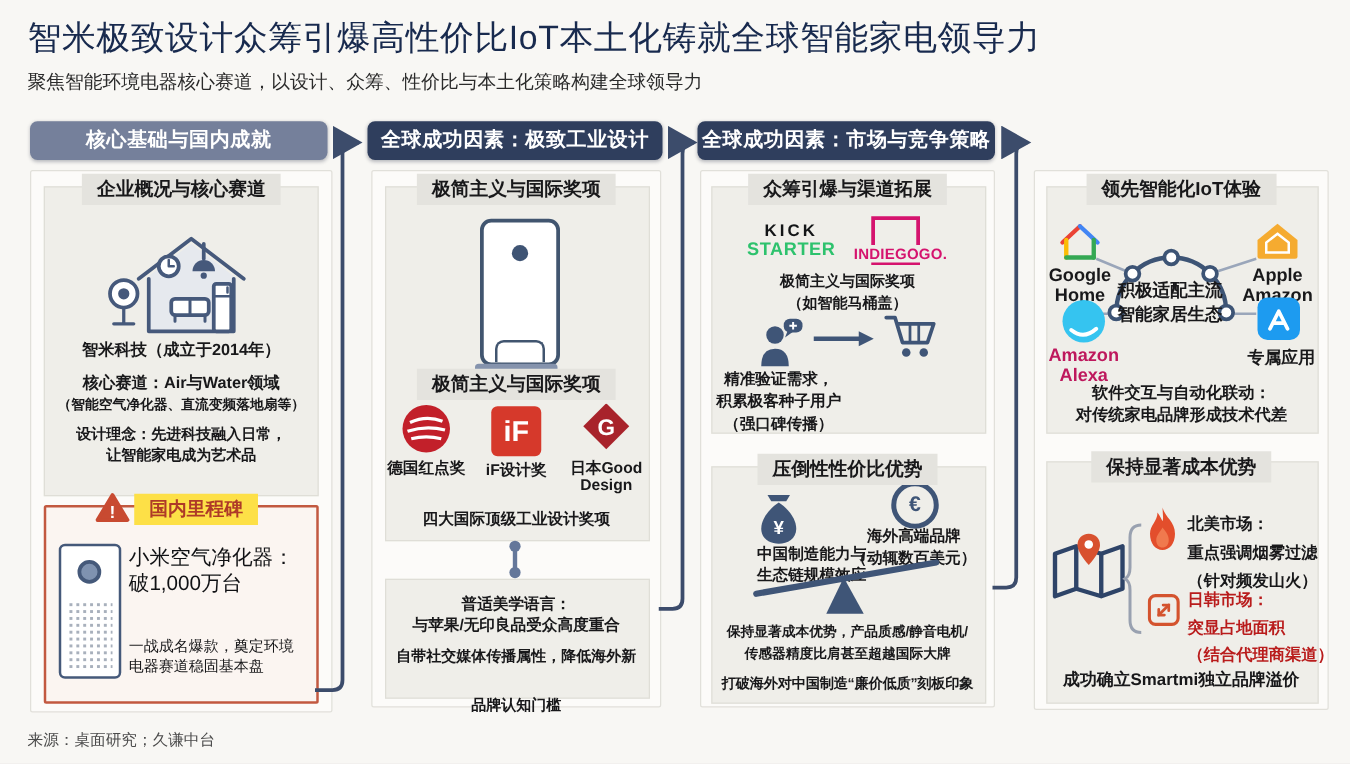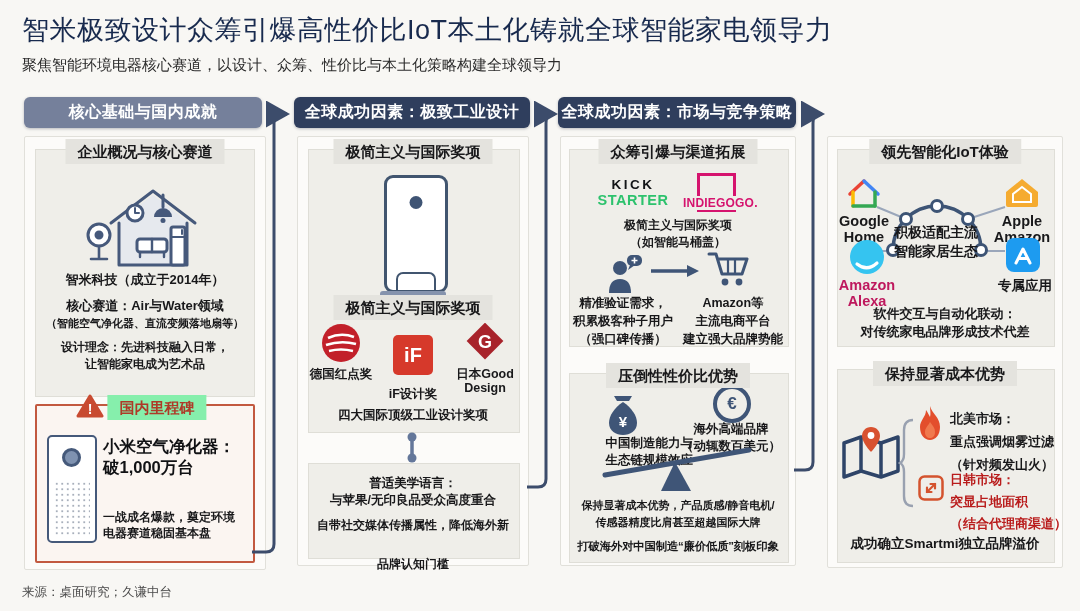--- a/index.html
+++ b/index.html
@@ -7,29 +7,29 @@
   .abs{position:absolute}
   .title{position:absolute;left:22px;top:12px;font-size:27px;font-weight:400;color:#182a4e;letter-spacing:.5px;white-space:nowrap}
   .subtitle{position:absolute;left:22px;top:56px;font-size:15px;color:#2b2b2b;white-space:nowrap}
   .hdr{position:absolute;top:97px;height:31px;border-radius:6px;color:#fff;font-weight:bold;font-size:16px;display:flex;align-items:center;justify-content:center;letter-spacing:.5px;box-shadow:0 1px 3px rgba(20,30,50,.28);white-space:nowrap;z-index:2}
   .navy{background:#2f3e5d}
   .slate{background:#75809b}
   .panel{position:absolute;background:#fcfbf9;border:1.5px solid #e1e0da;border-radius:2px}
   .gbox{position:absolute;background:#efeee9;border:1px solid #dfded7}
   .rbox{position:absolute;background:#fbf5f1;border:2px solid #c25940;border-radius:2px}
   .chip{position:absolute;left:50%;transform:translateX(-50%);background:#e4e3de;color:#18181a;font-weight:bold;font-size:15px;line-height:1;padding:5px 12px;white-space:nowrap;z-index:3}
-  .chip.red{background:#86efac;color:#ae3a28}
+  .chip.red{background:#fde047;color:#ae3a28}
   .cline{position:absolute;left:0;right:0;text-align:center;font-weight:bold;color:#18181a;white-space:nowrap}
-  .tl{position:absolute;font-weight:bold;color:#18181a;white-space:nowrap}
+  .tl{position:absolute;font-weight:normal;color:#18181a;white-space:nowrap}
   .b13{font-size:13px}.b125{font-size:12.5px}.b12{font-size:12px}.b11{font-size:11px}.b115{font-size:11.4px;letter-spacing:-.2px}
   .footer{position:absolute;left:22px;top:584px;font-size:12.5px;color:#4a4a4a}
   .overlay{position:absolute;left:0;top:0;pointer-events:none;z-index:1}
   .iconsvg{position:absolute}
   .euro-coin{position:absolute;width:30px;height:30px;border:4px solid #3f5577;border-radius:50%;background:#efeee9;color:#3f5577;font-weight:900;font-size:17px;display:flex;align-items:center;justify-content:center}
-  .iflogo{width:40px;height:40px;background:#d6392b;border-radius:5px;color:#fff;font-weight:900;font-size:20px;display:flex;align-items:center;justify-content:center;margin:12px auto}
+  .iflogo{width:40px;height:40px;background:#d6392b;border-radius:5px;color:#fff;font-weight:900;font-size:23px;display:flex;align-items:center;justify-content:center;margin:2px auto}
   .awards{position:absolute;left:10px;right:10px;top:186px;display:flex;justify-content:space-between;text-align:center}
   .award{width:66px}
   .award .alabel{margin-top:4px;font-weight:bold;font-size:12.5px;line-height:1.15;color:#18181a}
   .kick1{font-weight:900;font-size:13.5px;letter-spacing:2.5px;color:#131517}
   .kick2{font-weight:900;font-size:14.5px;letter-spacing:.5px;color:#2dc26d}
   .igg-text{position:absolute;left:0;top:23px;font-weight:900;font-size:12px;color:#d5136e;letter-spacing:.2px;background:#efeee9;padding:0 2px}
 </style>
 </head>
 <body>
 
@@ -185,25 +185,20 @@
       </g>
       <circle cx="18" cy="33" r="3.4" fill="#3f5577"></circle>
       <circle cx="32" cy="33" r="3.4" fill="#3f5577"></circle>
     </svg>
 
     <div class="abs" style="left:-6px;top:157px;width:136px;text-align:center;font-weight:bold;font-size:12.5px;line-height:18px;color:#18181a">
       <div>精准验证需求，</div>
       <div>积累极客种子用户</div>
       <div>（强口碑传播）</div>
     </div>
-    <div class="abs" style="left:104px;top:157px;width:136px;text-align:center;font-weight:bold;font-size:12.5px;line-height:18px;color:#18181a">
-      <div>Amazon等</div>
-      <div>主流电商平台</div>
-      <div>建立强大品牌势能</div>
-    </div>
 
     <div class="gbox" style="left:8px;top:236px;width:218px;height:188px"></div>
     <div class="chip" style="top:226px">压倒性性价比优势</div>
 
     <svg class="iconsvg" style="left:44px;top:256px" width="36" height="44" viewBox="0 0 36 44">
       <path d="M12,8 L24,8 L27,3 L9,3 Z" fill="#3f5577"></path>
       <path d="M18,9 C9,15 4,23 4,30 C4,38 11,42 18,42 C25,42 32,38 32,30 C32,23 27,15 18,9 Z" fill="#3f5577"></path>
       <text x="18" y="34" font-size="15" font-weight="bold" fill="#fff" text-anchor="middle">¥</text>
     </svg>
     <div class="euro-coin" style="left:152px;top:248px">€</div>

